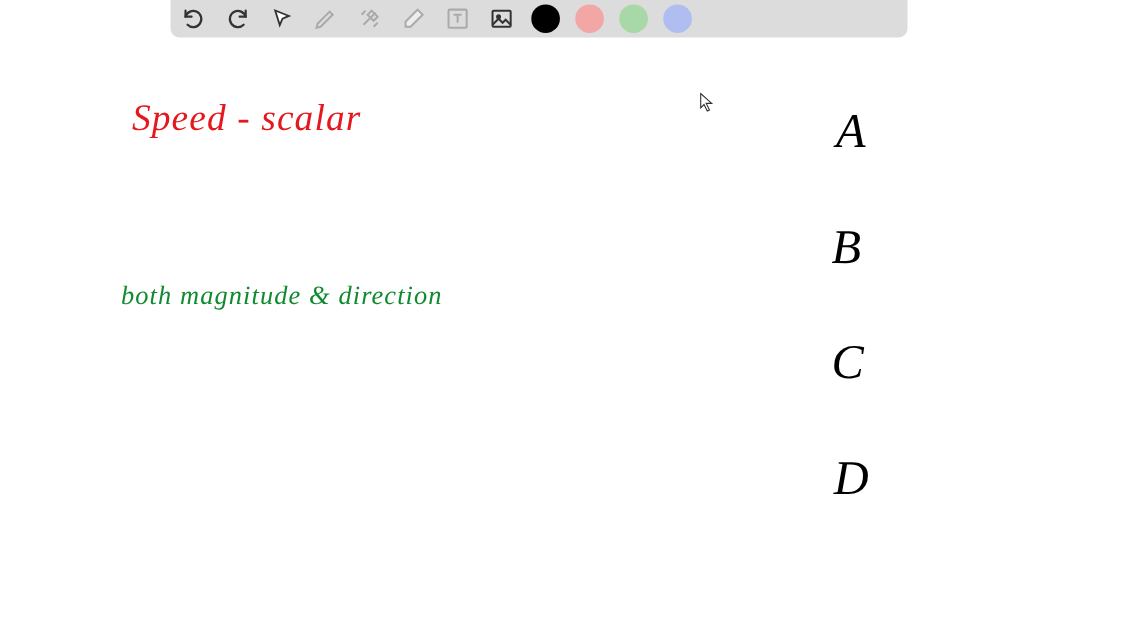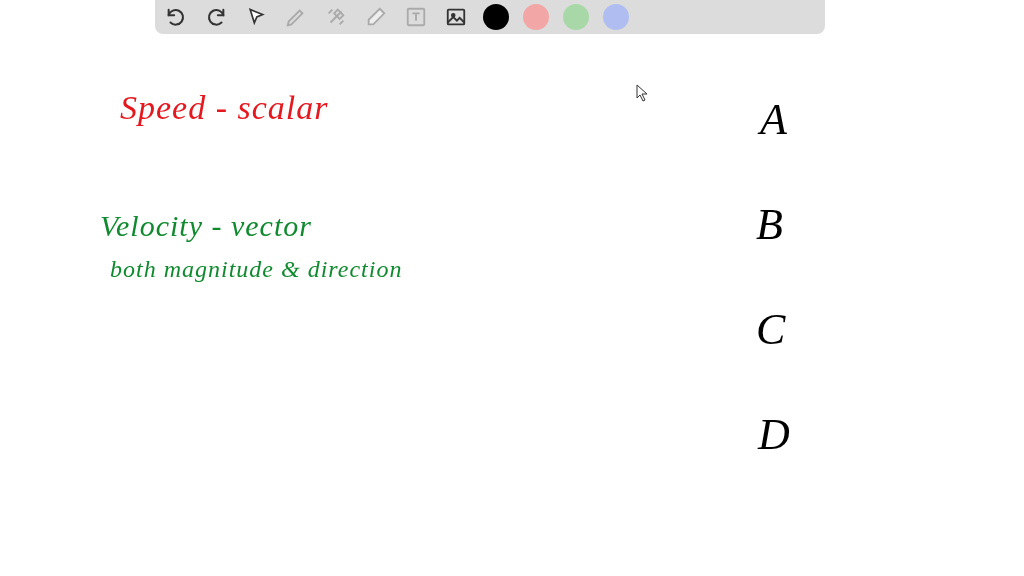--- a/index.html
+++ b/index.html
@@ -130,20 +130,19 @@
 <div class="canvas-area">
 
   <div class="cursor-pointer">
     <svg width="14" height="18" viewBox="0 0 14 18">
       <path d="M1 1 L1 14 L4 11 L7 17 L9 16 L6 10 L11 10 Z" fill="#fff" stroke="#333" stroke-width="1"></path>
     </svg>
   </div>
 
   <div class="handwriting red-ink line1">Speed  - scalar</div>
 
-  <div class="handwriting green-ink line2">Velocity - vector</div>
   <div class="handwriting green-ink line3">both   magnitude  &amp;  direction</div>
 
   <div class="handwriting black-ink opt optA">A</div>
   <div class="handwriting black-ink opt optB">B</div>
   <div class="handwriting black-ink opt optC">C</div>
   <div class="handwriting black-ink opt optD">D</div>
 </div>
 
 </body></html>

